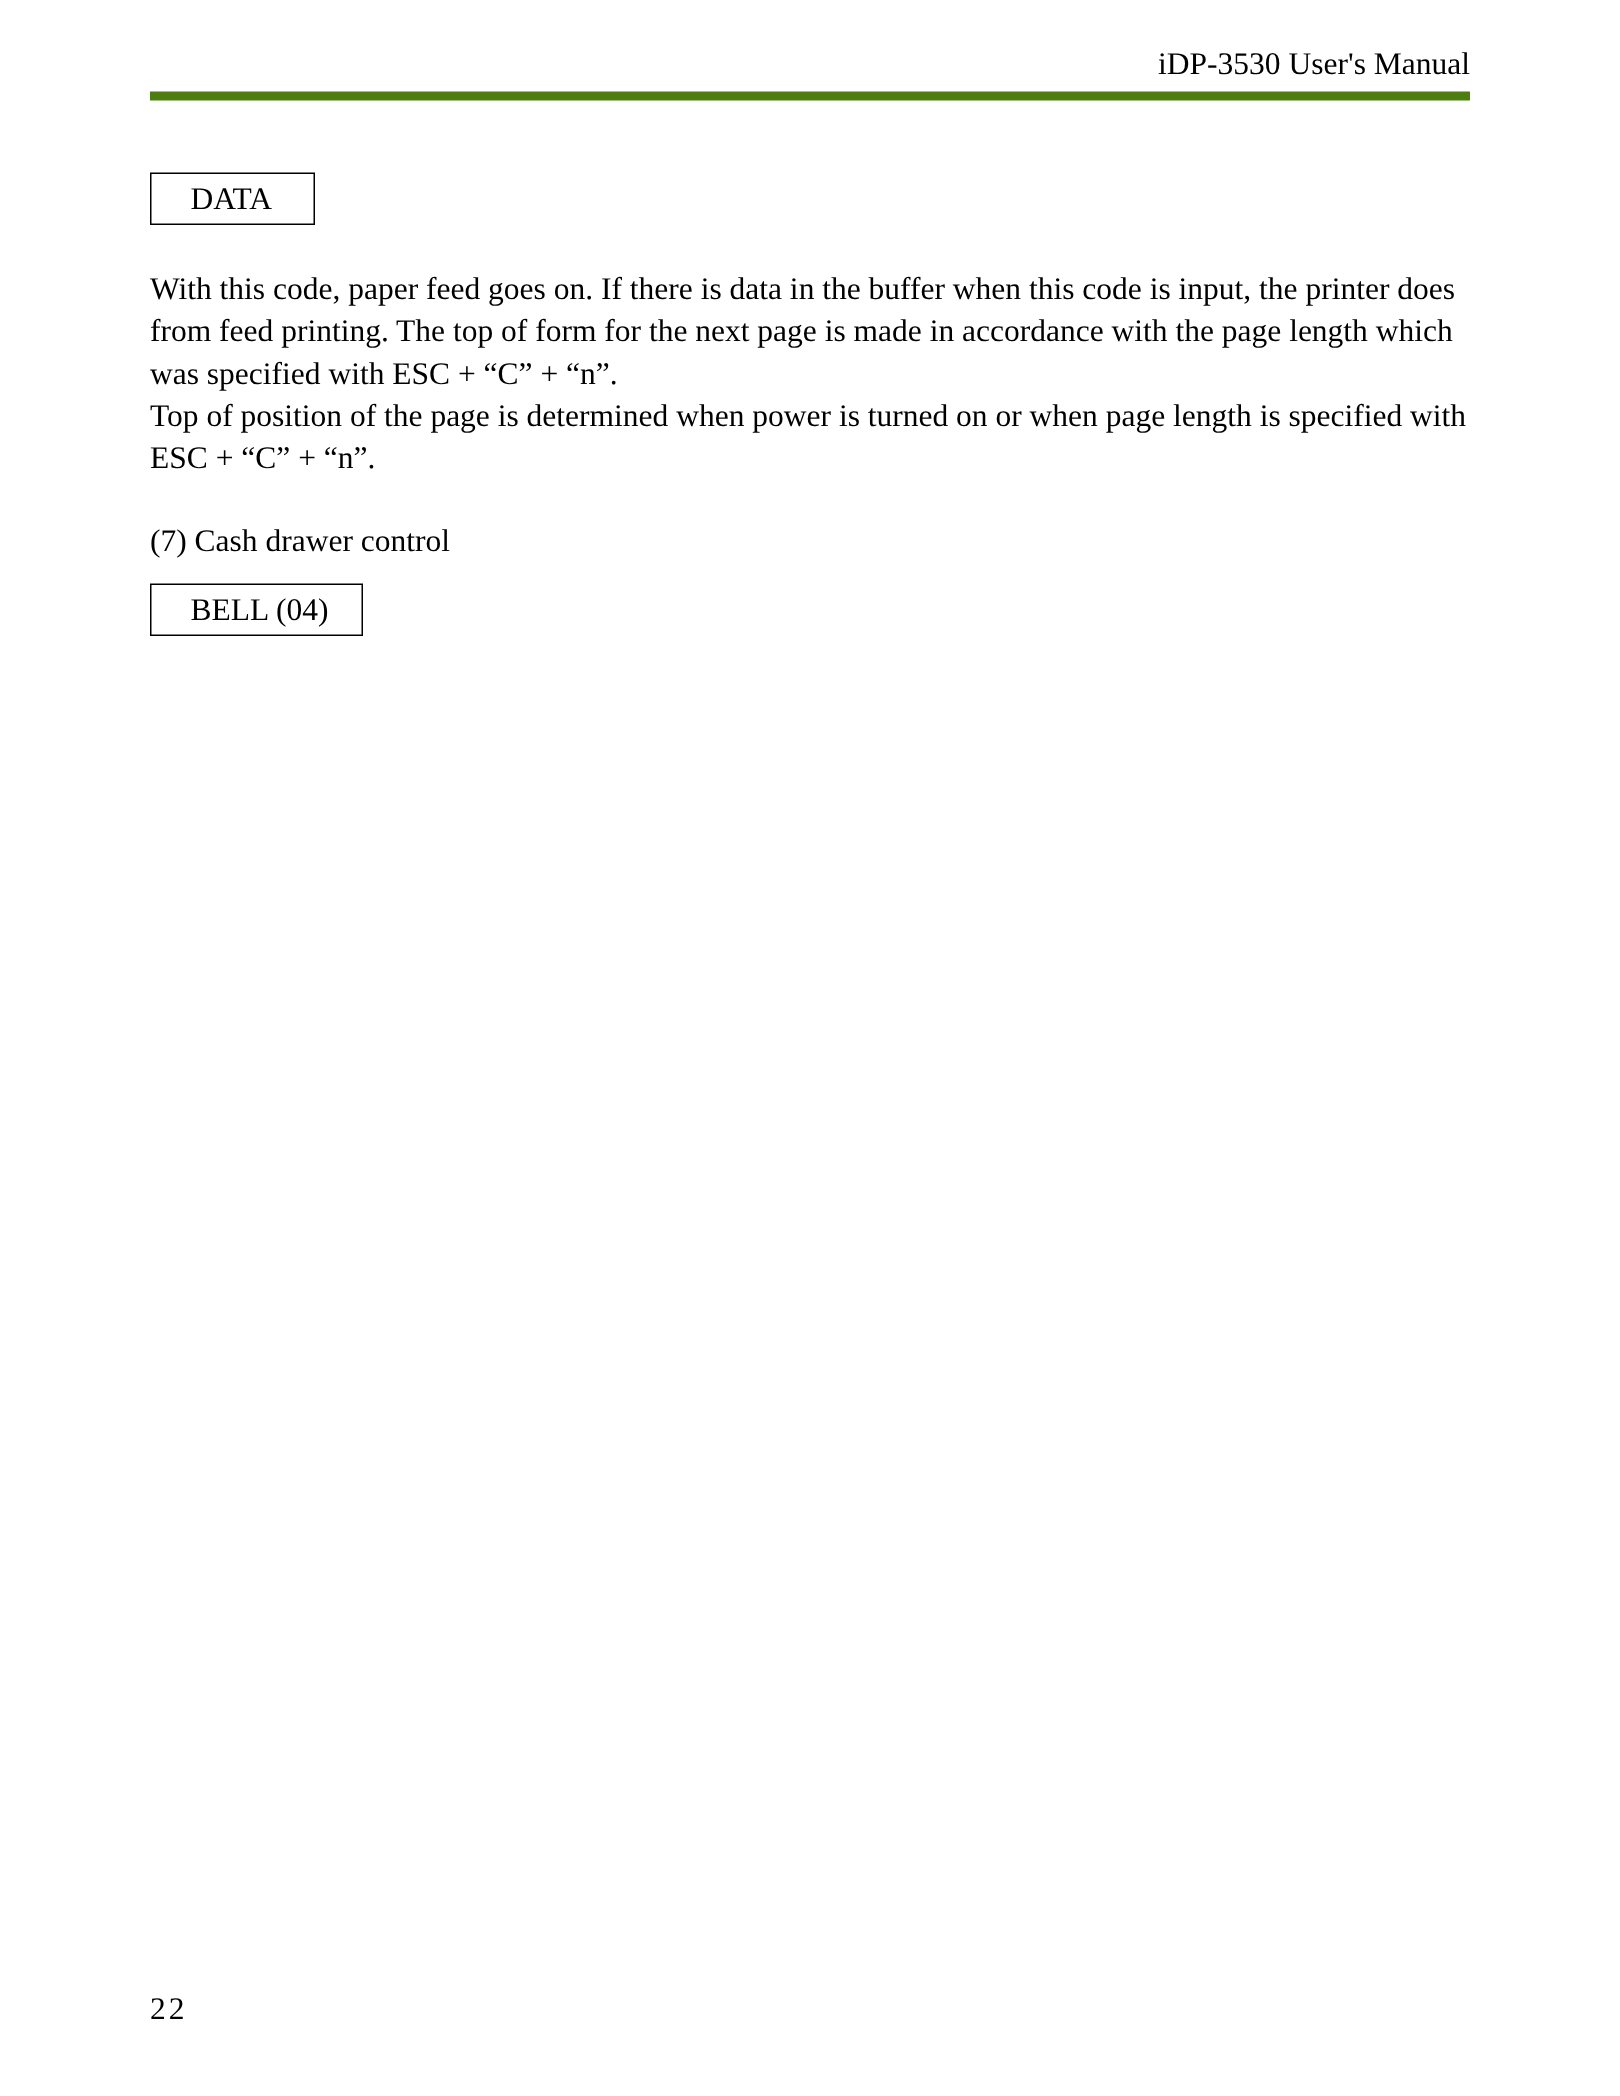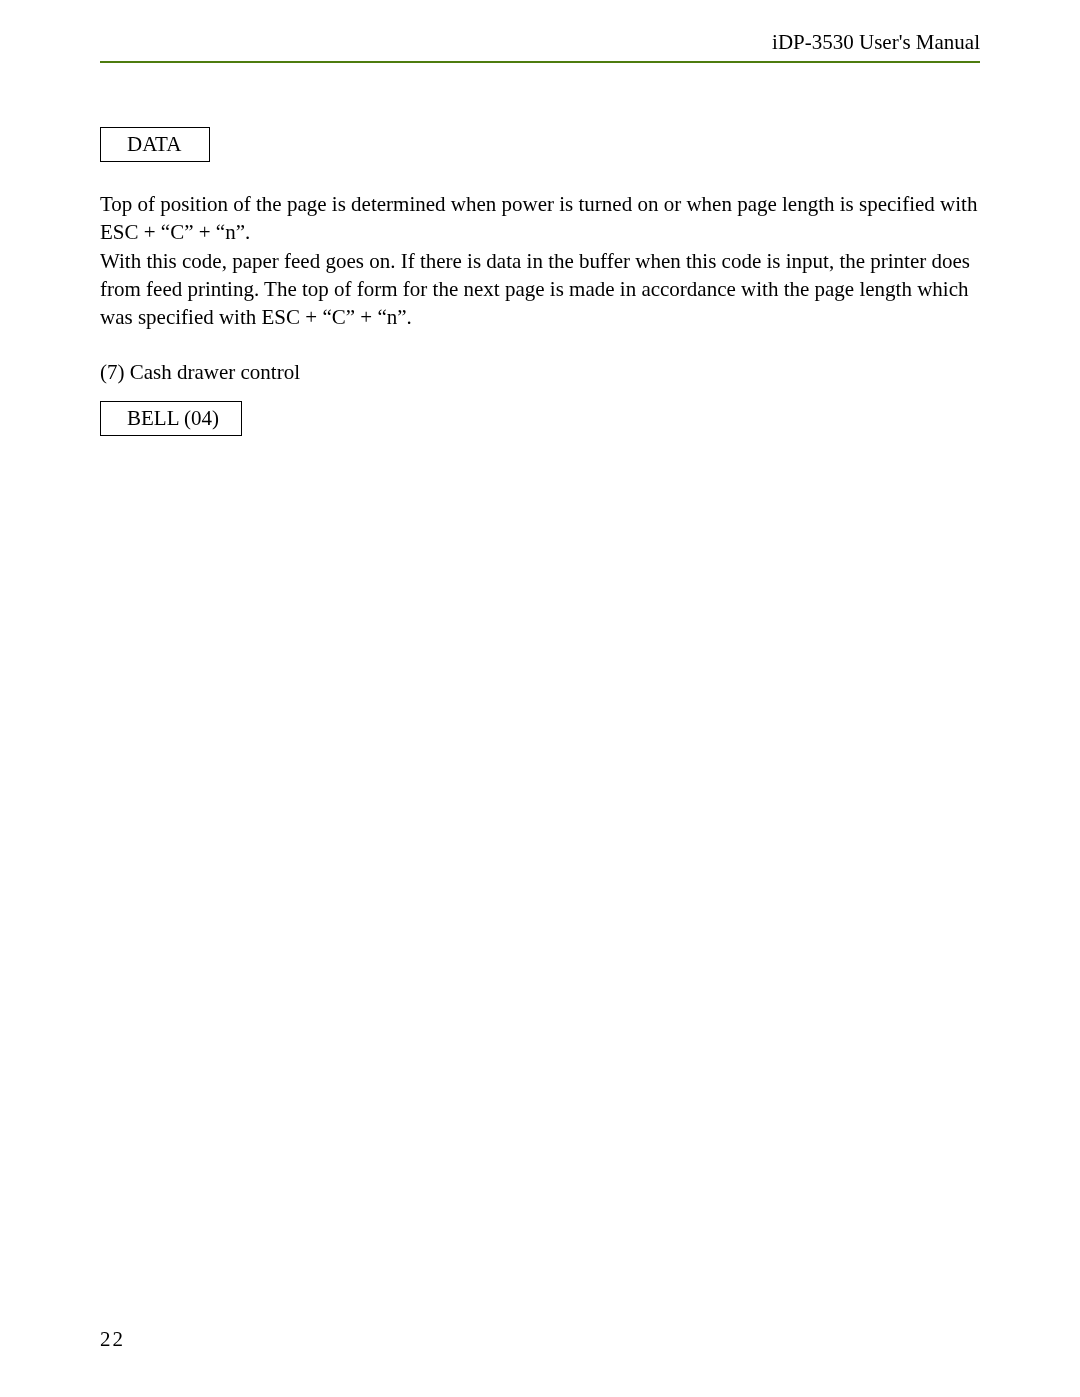--- a/index.html
+++ b/index.html
@@ -15,22 +15,22 @@
       font-size: 21px;
       color: #000000;
       position: relative;
     }
     .page {
       padding: 30px 100px 0 100px;
     }
     .header {
       text-align: right;
       padding-bottom: 6px;
-      border-bottom: 2px solid #4d7c0f;
-      margin-bottom: 64px;
+      border-bottom: 6px solid #4d7c0f;
+      margin-bottom: 48px;
     }
     .content {
       padding-left: 0;
     }
     .section-title {
       margin-bottom: 16px;
     }
     .code-box {
       display: inline-block;
       border: 1.5px solid #000000;
@@ -67,22 +67,22 @@
   <div class="header">
     <span>iDP-3530 User's Manual</span>
   </div>
 
   <div class="content">
 
     <div class="section-block">
       <div class="code-box">
         <span>DATA</span>
       </div>
+      <div class="paragraph">With this code, paper feed goes on. If there is data in the buffer when this code is input, the printer does from feed printing. The top of form for the next page is made in accordance with the page length which was specified with ESC + “C” + “n”.</div>
       <div class="paragraph">Top of position of the page is determined when power is turned on or when page length is specified with ESC + “C” + “n”.</div>
-      <div class="paragraph">With this code, paper feed goes on. If there is data in the buffer when this code is input, the printer does from feed printing. The top of form for the next page is made in accordance with the page length which was specified with ESC + “C” + “n”.</div>
     </div>
 
 
     <div class="section-block">
       <div class="section-title">(7)  Cash drawer control</div>
       <div class="code-box">
         <span>BELL (04)</span>
       </div>
     </div>
 

